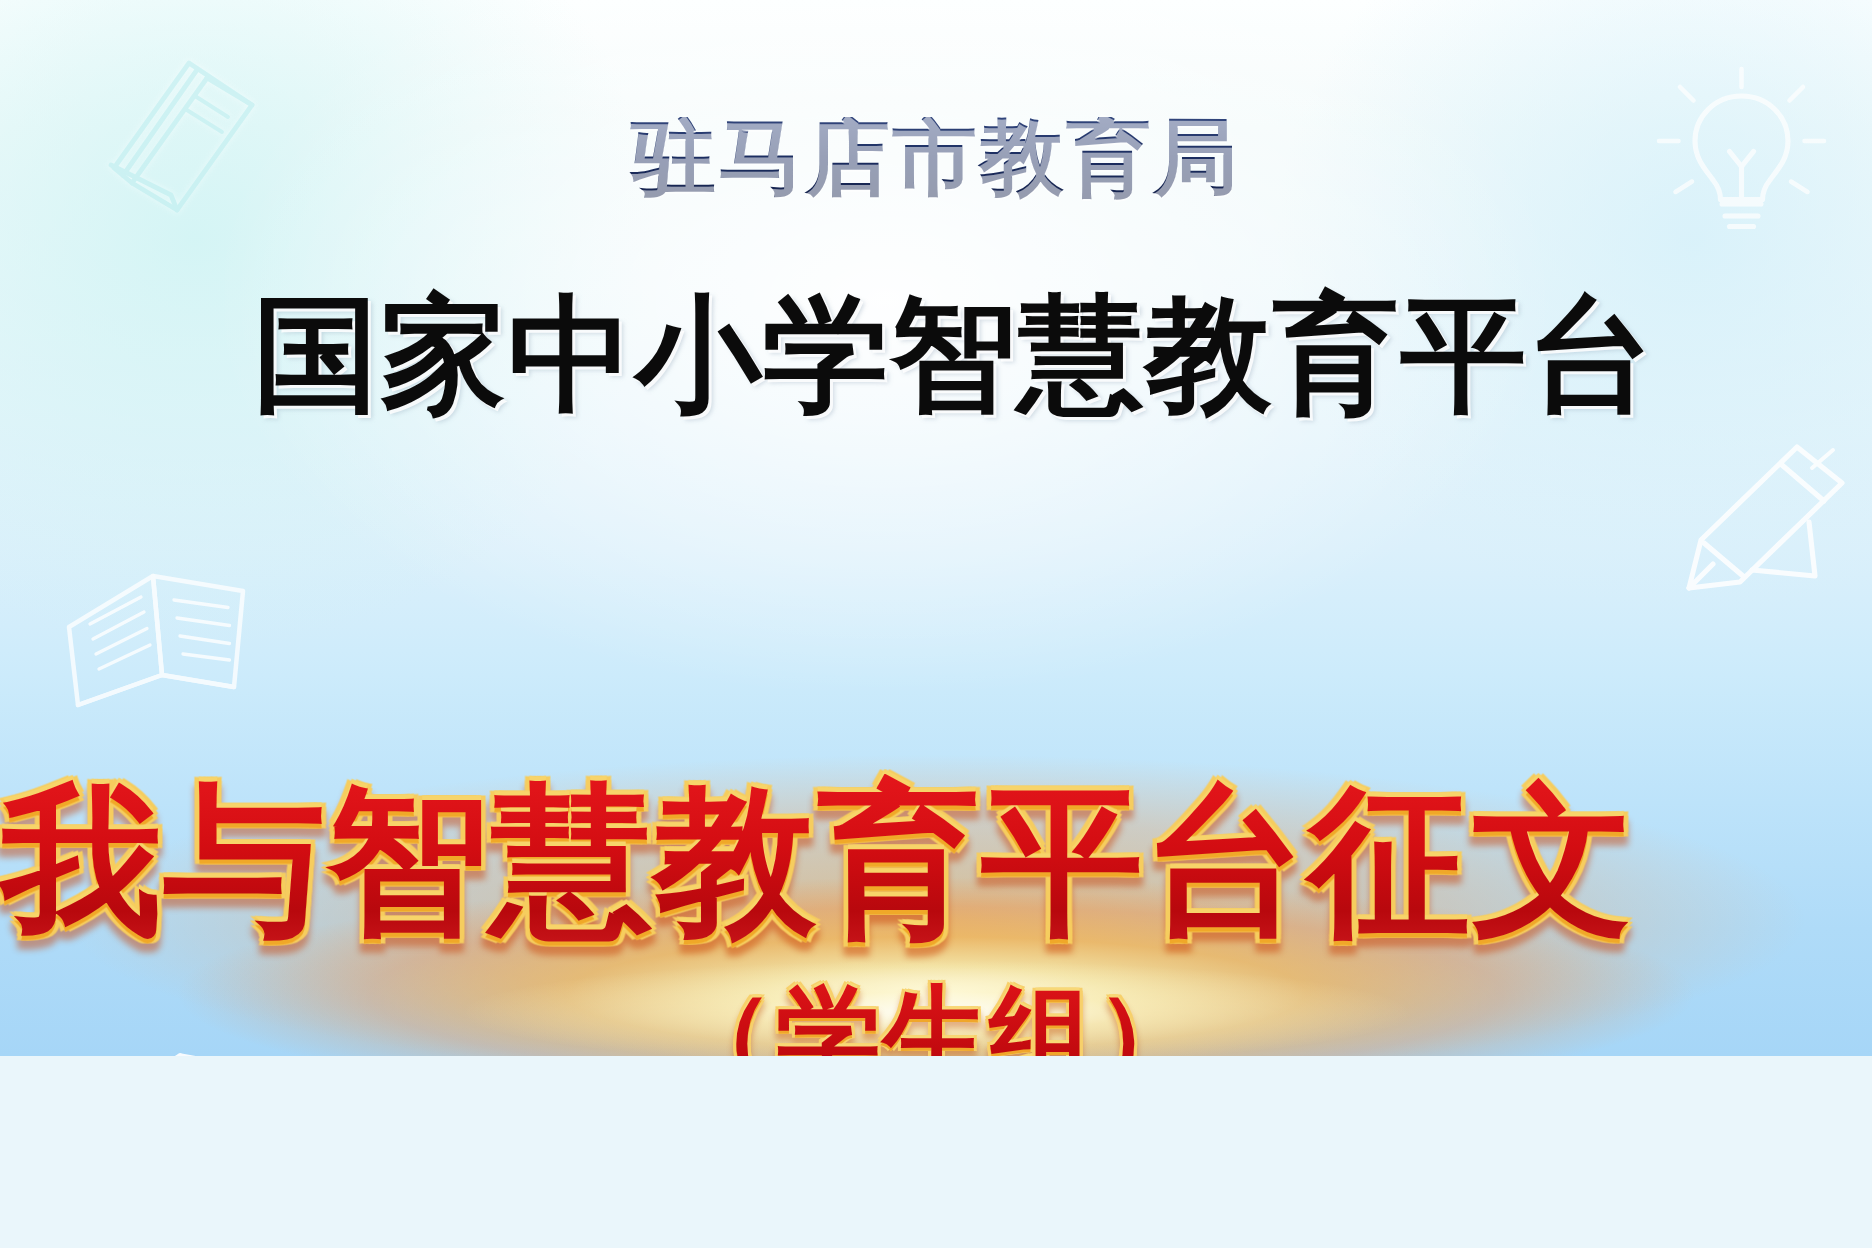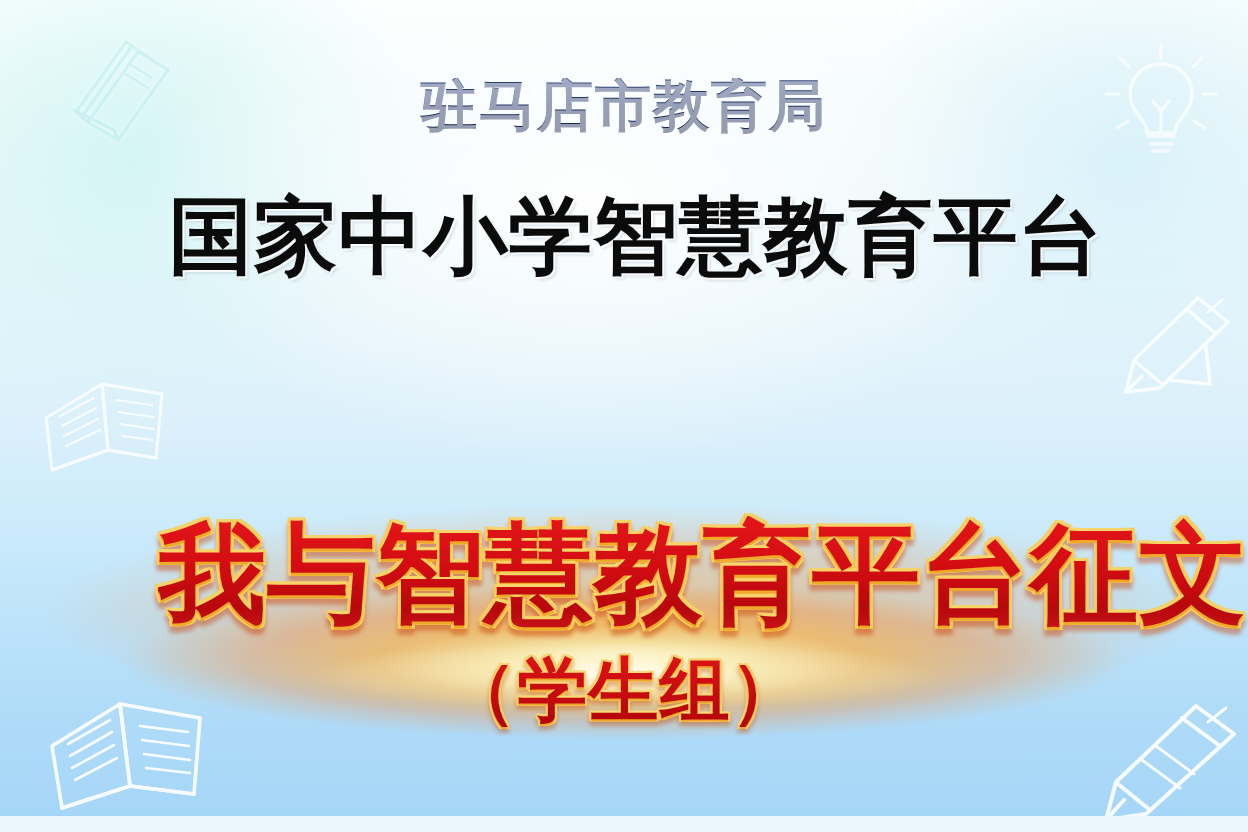--- a/index.html
+++ b/index.html
@@ -3,21 +3,21 @@
 <meta charset="utf-8">
 <style>
   html,body{margin:0;padding:0;}
   body{
     width:1248px;height:832px;overflow:hidden;
     font-family:"Liberation Sans",sans-serif;
     background:#eaf6fb;
   }
 
   #poster{
-    position:relative;width:1248px;height:816px;overflow:hidden;
+    position:relative;width:1248px;height:704px;overflow:hidden;
     background:
       linear-gradient(to bottom,
         #fdffff 0%,
         #f4fbfb 12%,
         #edf8fb 26%,
         #e4f4fb 40%,
         #dbf0fb 52%,
         #ccebfb 64%,
         #bde3fa 76%,
         #afdbf8 88%,
@@ -91,21 +91,21 @@
   }
   #glow-flare{
     position:absolute;left:50%;top:640px;width:640px;height:70px;
     transform:translateX(-50%);
     background:radial-gradient(ellipse at center, rgba(255,255,250,.95) 0%, rgba(255,246,200,.55) 28%, rgba(255,220,130,0) 70%);
     pointer-events:none;
   }
 
   
   #headline-wrap{
-    position:absolute;left:0;right:0;top:516px;text-align:right;
+    position:absolute;left:0;right:0;top:516px;text-align:left;
   }
   #headline{
     display:inline-block;
     font-family:"Liberation Sans",sans-serif;
     font-weight:700;font-size:108px;line-height:1.08;
     letter-spacing:1px;
     color:#d80f15;
     background:linear-gradient(to bottom,#e4161b 0%,#d30d12 42%,#b8080d 78%,#c8151a 100%);
     -webkit-background-clip:text;background-clip:text;
     -webkit-text-fill-color:transparent;

